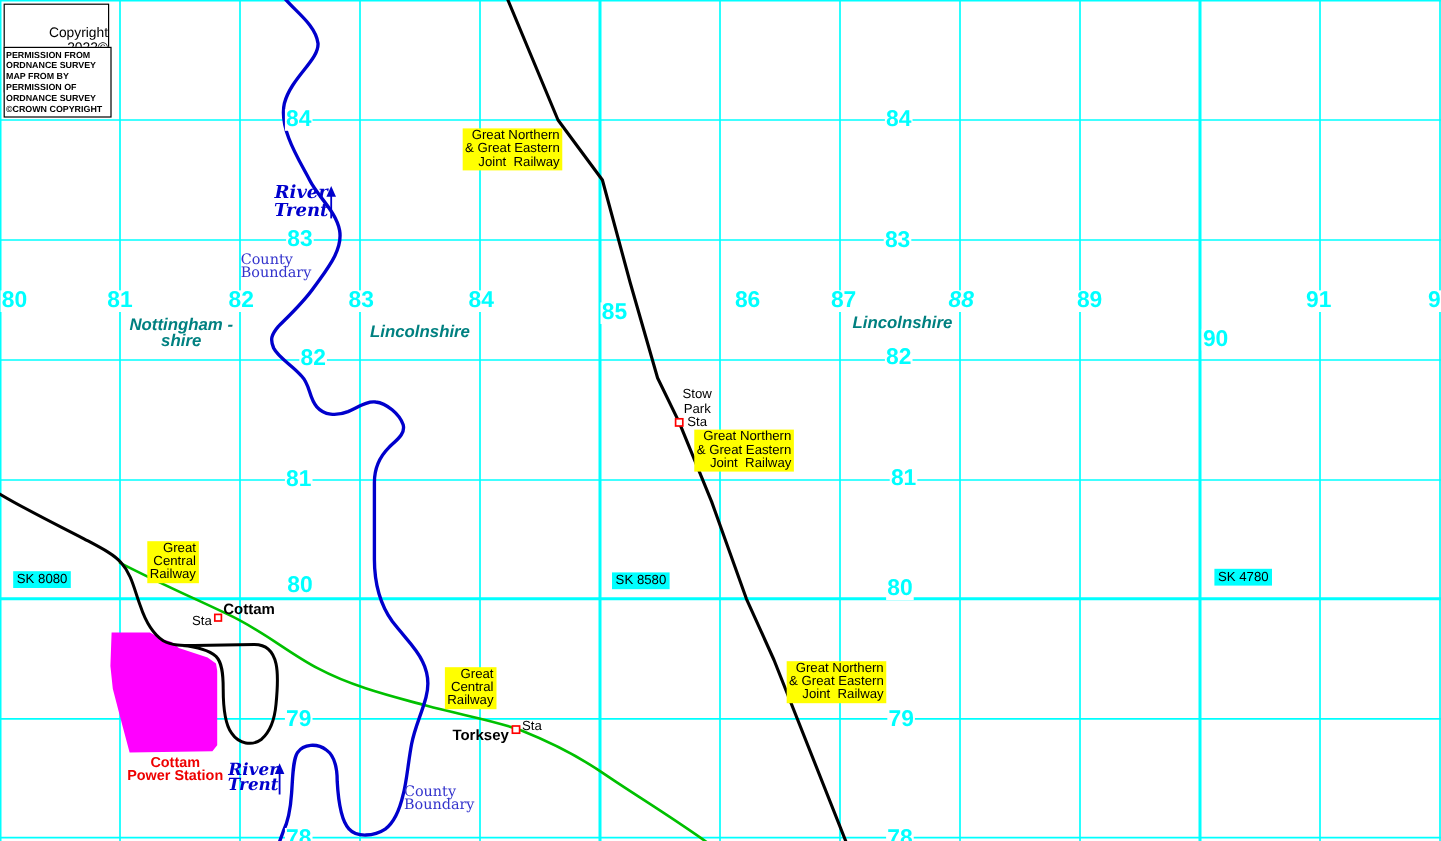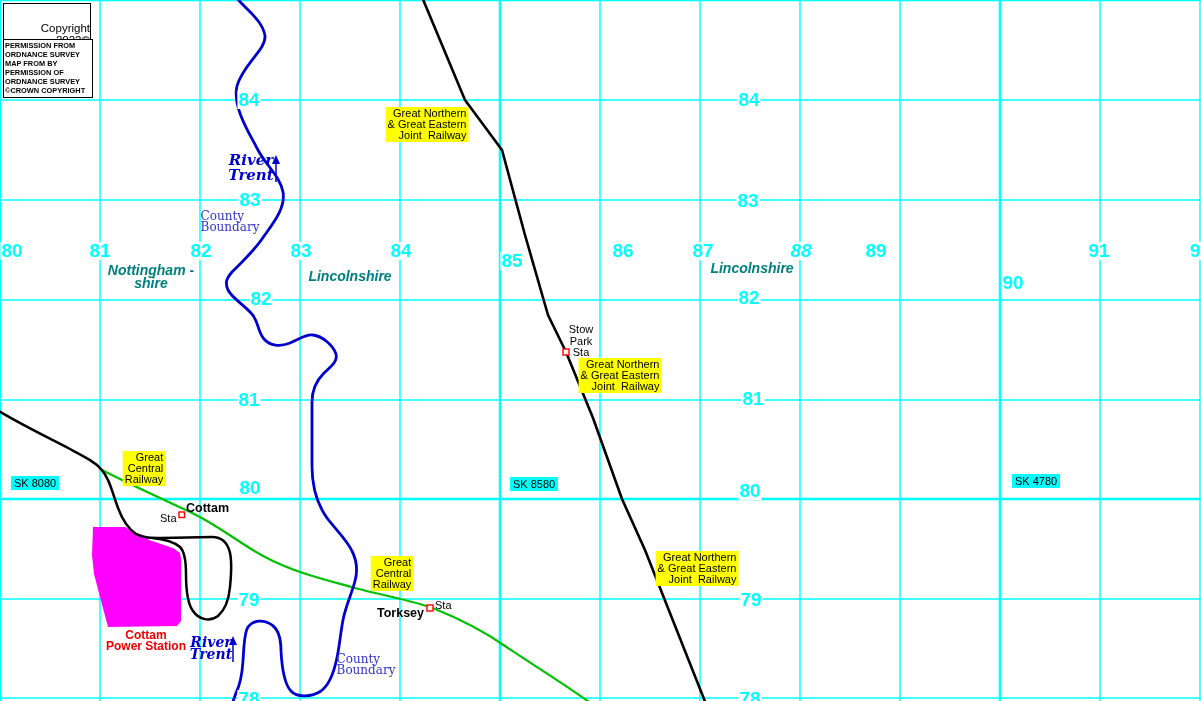--- a/index.html
+++ b/index.html
@@ -85,21 +85,21 @@
   <div id="labels">
       <div class="gridnum" style="left: 12px; top: 251px;">80</div>
       <div class="gridnum" style="left: 100px; top: 251px;">81</div>
       <div class="gridnum" style="left: 201px; top: 251px;">82</div>
       <div class="gridnum" style="left: 301px; top: 251px;">83</div>
       <div class="gridnum" style="left: 401px; top: 251px;">84</div>
       <div class="gridnum" style="left: 512px; top: 261px;">85</div>
       <div class="gridnum" style="left: 601px; top: 251px; margin-left: 22px;">86</div>
       <div class="gridnum" style="left: 703px; top: 251px;">87</div>
       <div class="gridnum" style="left: 801px; top: 251px; font-style: italic;">88</div>
-      <div class="gridnum" style="left: 876px; top: 251px;">89</div>
+      <div class="gridnum" style="left: 908px; top: 251px;">89</div>
       <div class="gridnum" style="left: 1013px; top: 251px; margin-top: 32px;">90</div>
       <div class="gridnum" style="left: 1099px; top: 251px;">91</div>
       <div class="gridnum anchor-left" style="left: 1189px; top: 251px;">9</div>
       <div class="gridnum" style="left: 249px; top: 100px;">84</div>
       <div class="gridnum" style="left: 749px; top: 100px;">84</div>
       <div class="gridnum" style="left: 250px; top: 200px;">83</div>
       <div class="gridnum" style="left: 748px; top: 201px;">83</div>
       <div class="gridnum" style="left: 261px; top: 299px;">82</div>
       <div class="gridnum" style="left: 749px; top: 298px;">82</div>
       <div class="gridnum" style="left: 249px; top: 400px;">81</div>

